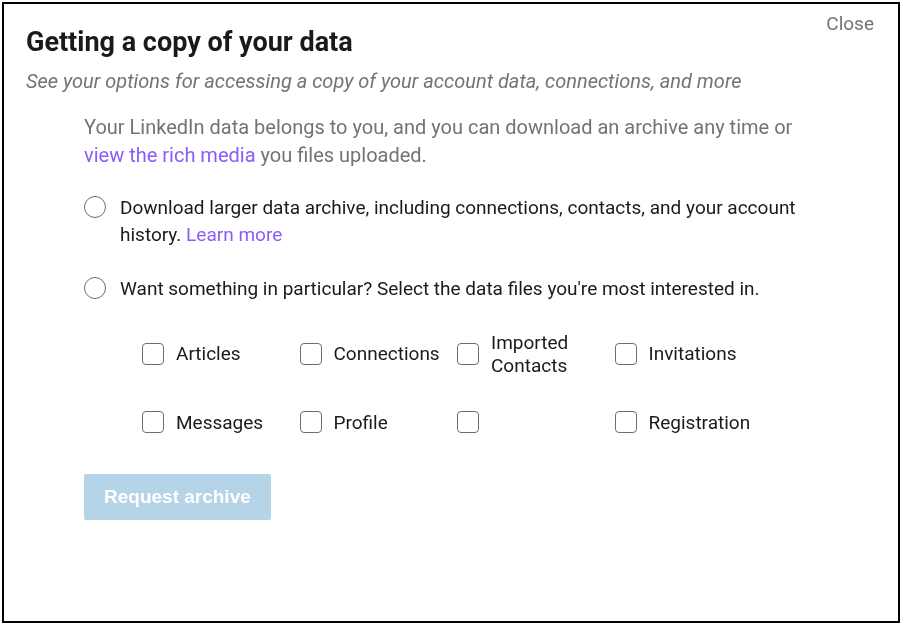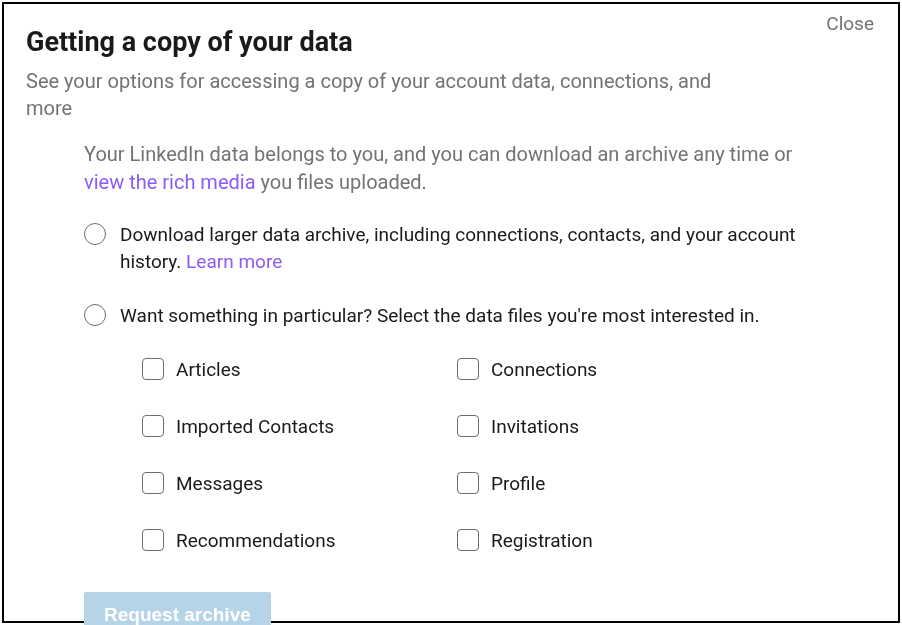--- a/index.html
+++ b/index.html
@@ -35,20 +35,21 @@
       font-weight: 700;
       color: #1a1a1a;
       margin-bottom: 10px;
     }
     .subheading {
       font-size: 20px;
       color: #737373;
       line-height: 1.35;
       margin-bottom: 18px;
       max-width: 720px;
+      font-style: italic;
     }
     .content {
       padding-left: 58px;
       max-width: 780px;
     }
     .intro {
       font-size: 20px;
       color: #737373;
       line-height: 1.4;
       margin-bottom: 26px;
@@ -74,21 +75,21 @@
       cursor: pointer;
       background: #fff;
     }
     .radio-label {
       font-size: 19px;
       color: #1a1a1a;
       line-height: 1.4;
     }
     .checkbox-grid {
       display: grid;
-      grid-template-columns: 1fr 1fr;
+      grid-template-columns: 1fr 1fr 1fr 1fr;
       column-gap: 10px;
       row-gap: 34px;
       margin-left: 58px;
       margin-top: 6px;
       margin-bottom: 40px;
       max-width: 620px;
     }
     .checkbox-item {
       display: flex;
       align-items: center;
@@ -168,21 +169,20 @@
       <div class="checkbox-item">
         <div class="checkbox-box"></div>
         <span class="checkbox-label">Messages</span>
       </div>
       <div class="checkbox-item">
         <div class="checkbox-box"></div>
         <span class="checkbox-label">Profile</span>
       </div>
       <div class="checkbox-item">
         <div class="checkbox-box"></div>
-        <span class="checkbox-label">Recommendations</span>
       </div>
       <div class="checkbox-item">
         <div class="checkbox-box"></div>
         <span class="checkbox-label">Registration</span>
       </div>
     </div>
 
     <button class="request-button">Request archive</button>
 
   </div>

